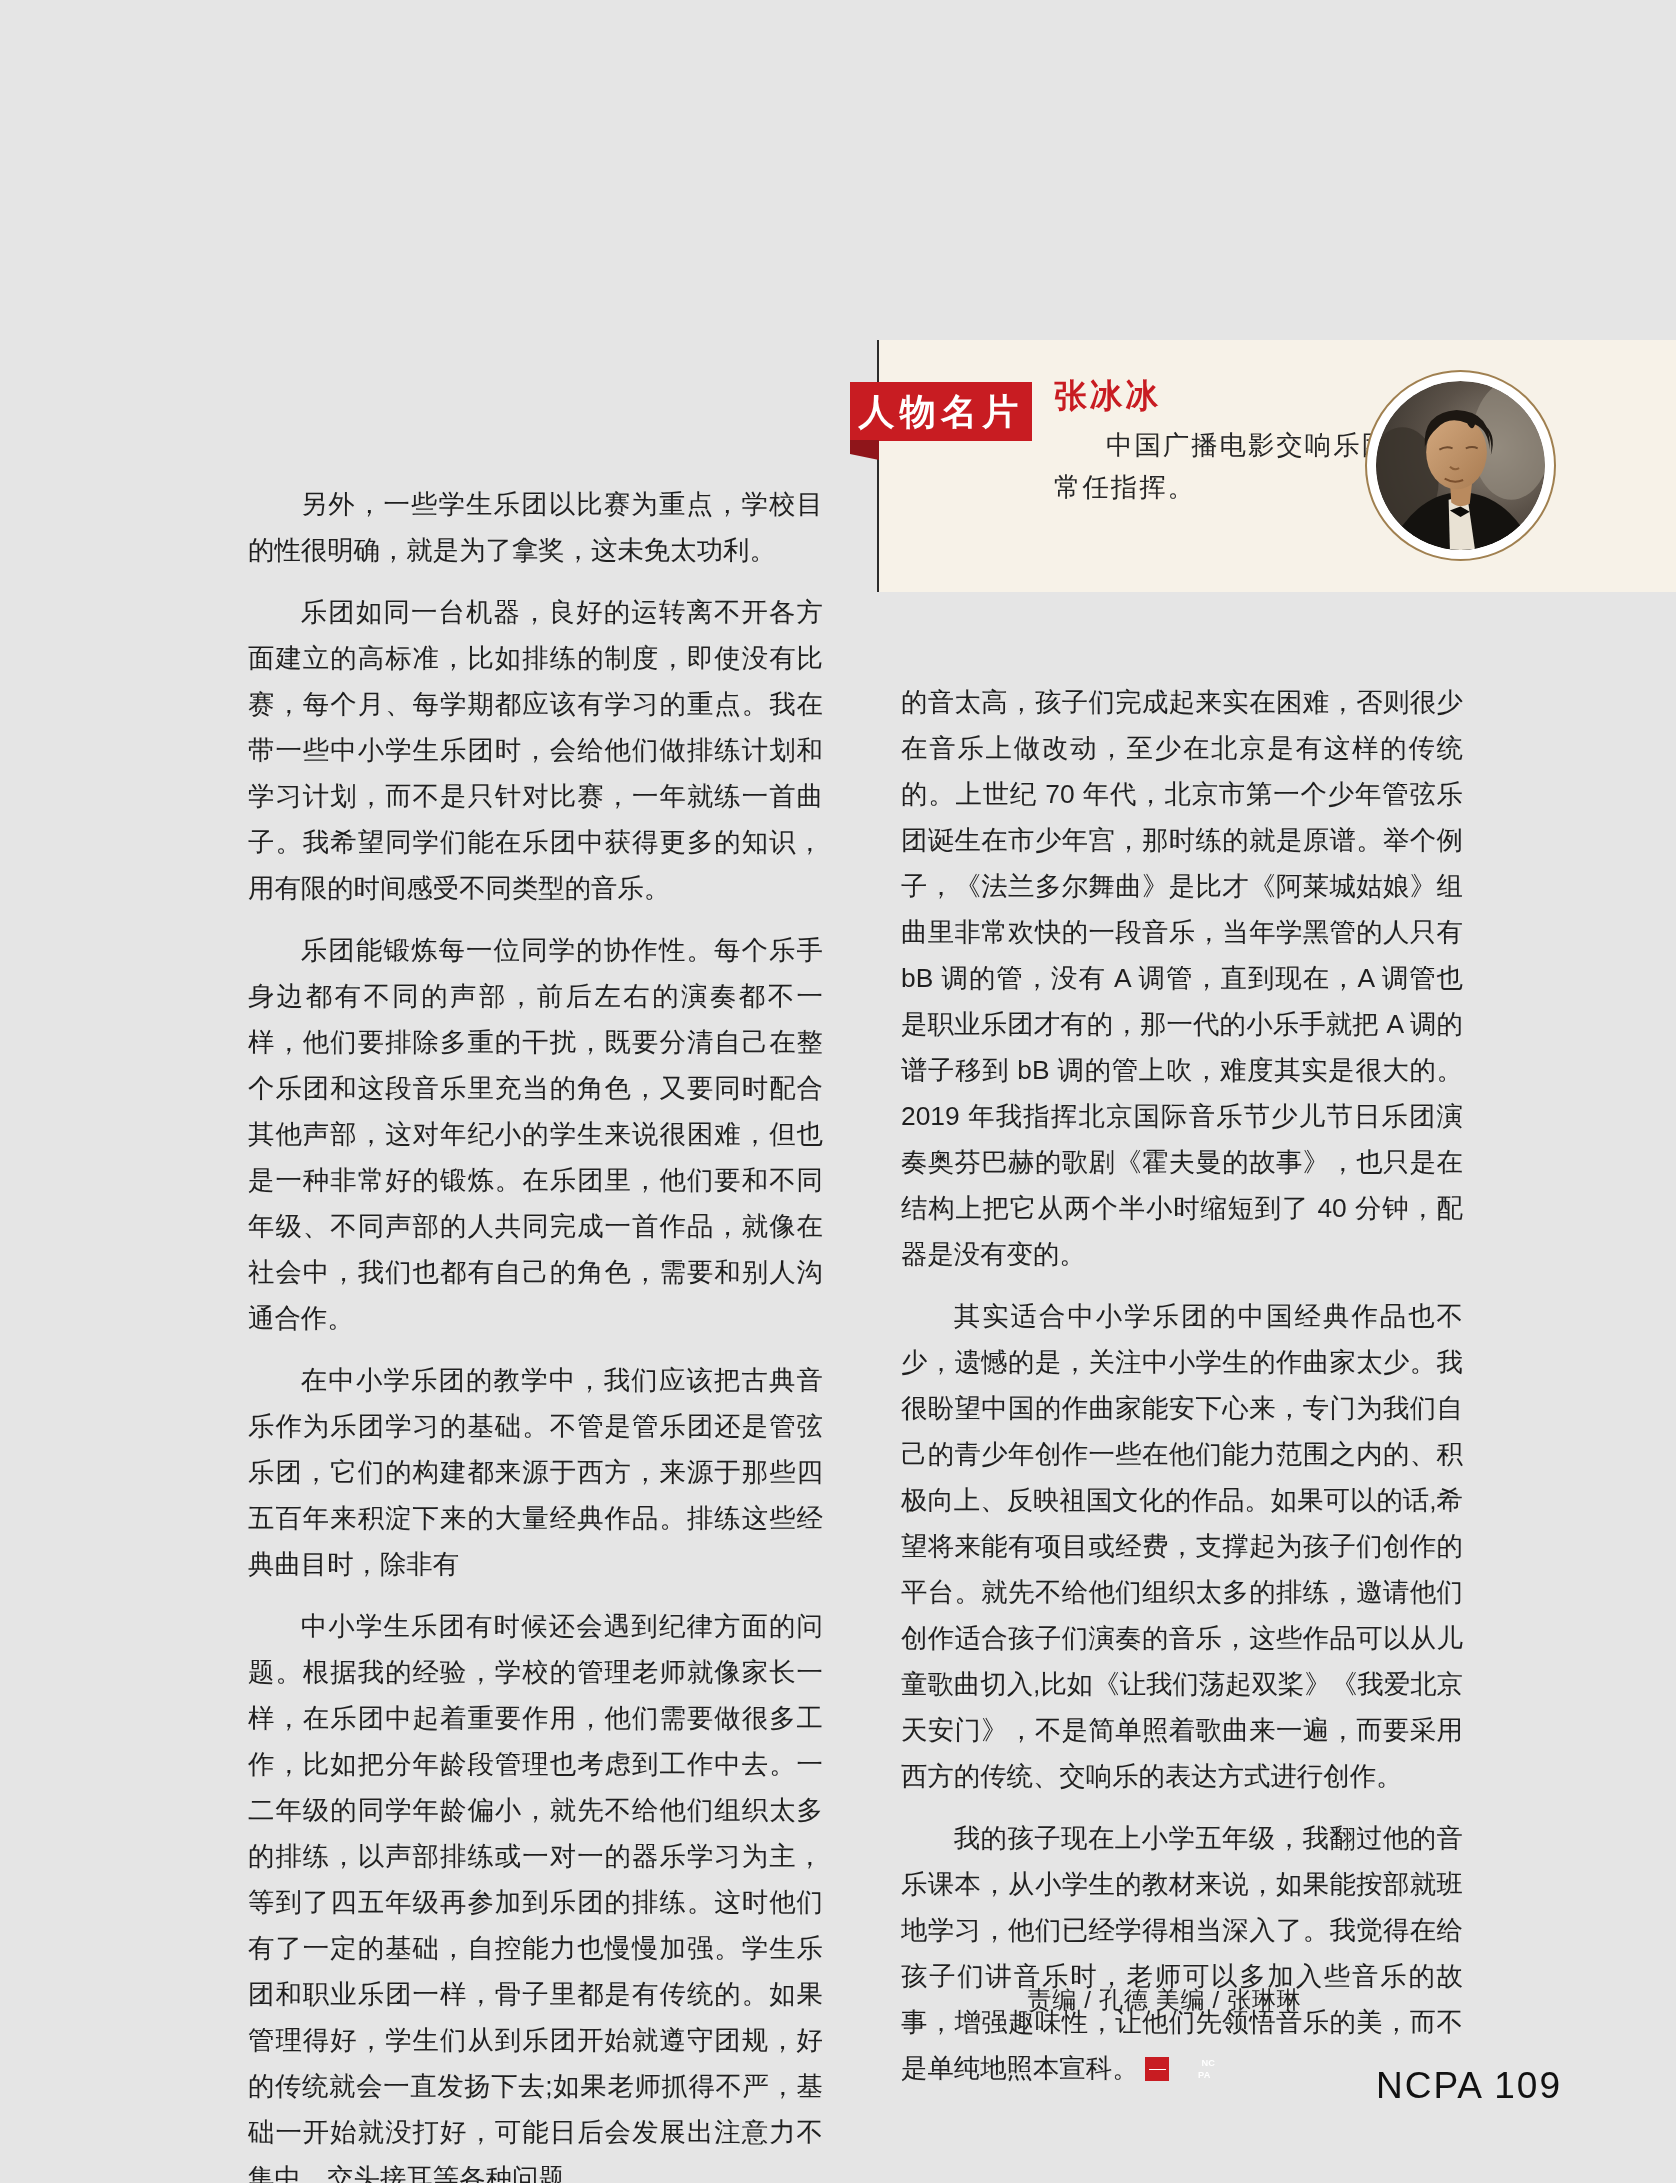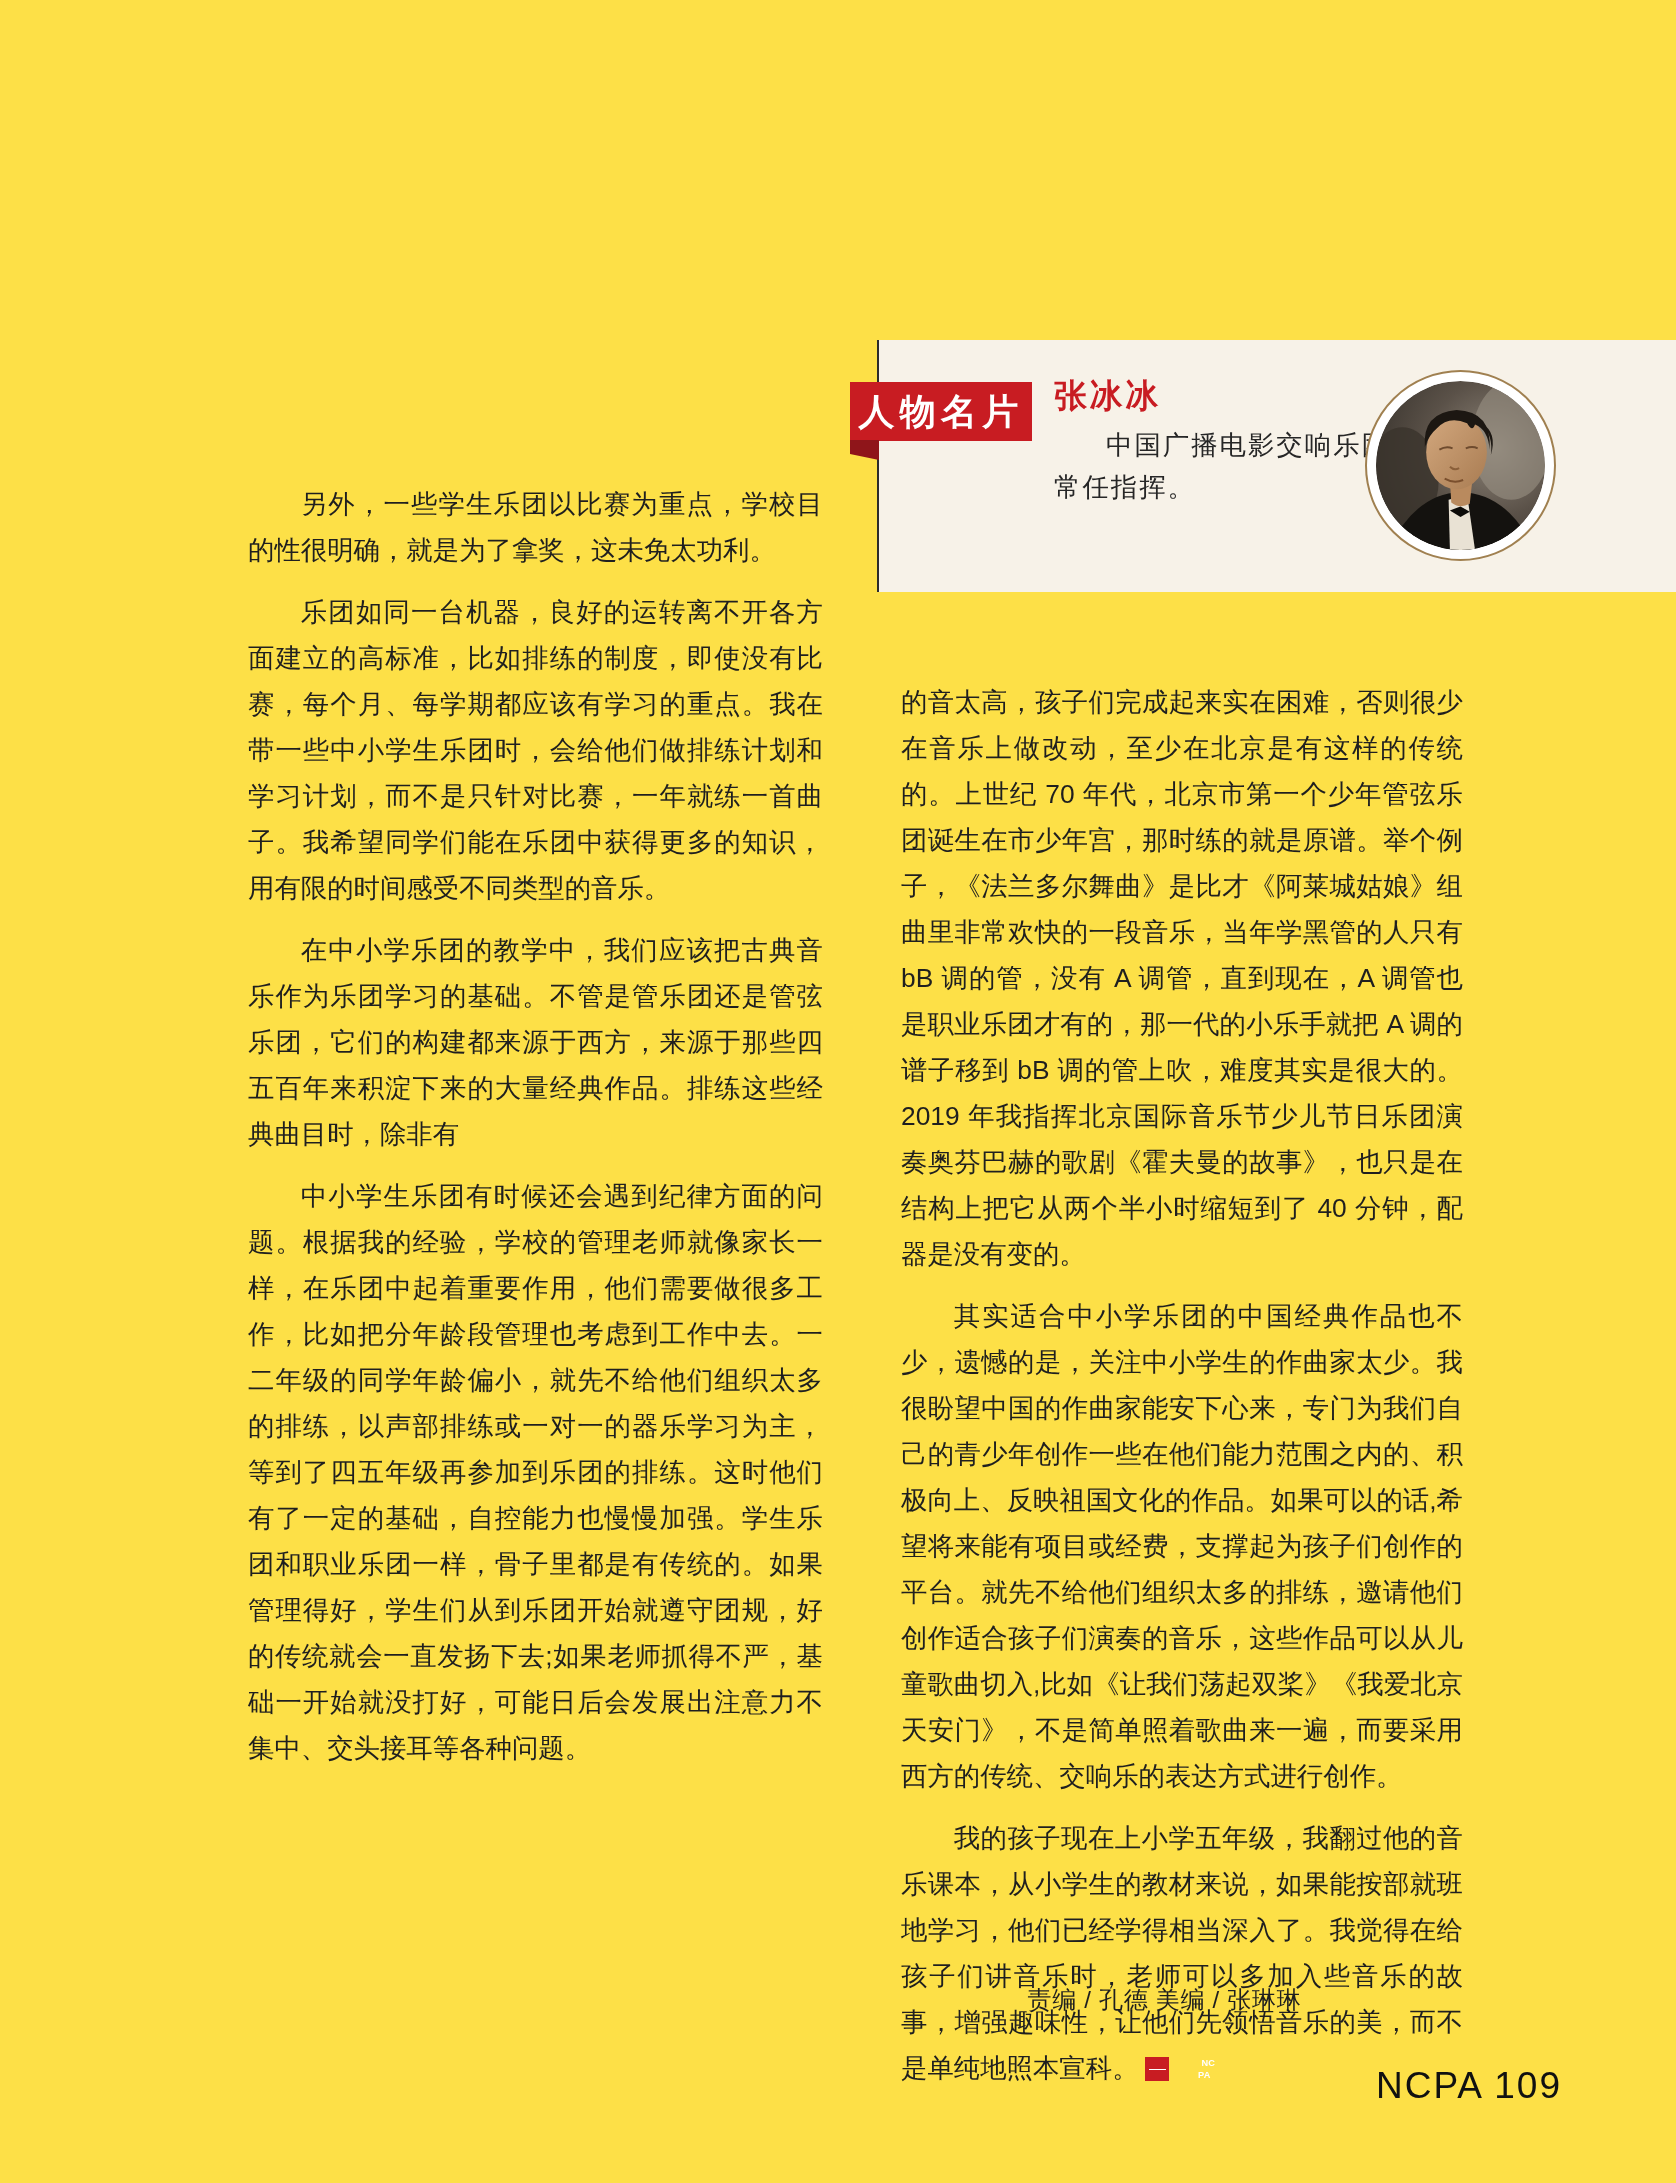--- a/index.html
+++ b/index.html
@@ -1,21 +1,21 @@
 <!DOCTYPE html>
 <html style="--ribbon-red: #c81c22; --fold-red: #8f151a; --card-bg: #f7f2e8; --ring-gold: #a08050; --body-text: #1f1f1f;font-size:10.6px"><head>
 <meta charset="utf-8">
 <style>
   html, body { margin: 0; padding: 0; }
   body { background: #888; }
   .page {
     position: relative;
     width: 1676px;
     height: 2183px;
-    background: #fde047;
+    background: #e5e5e5;
     overflow: hidden;
     font-family: "Liberation Sans", sans-serif;
     color: var(--body-text, #1f1f1f);
   }
 
   
   .card {
     position: absolute;
     left: 878px; top: 340px;
     width: 798px; height: 252px;
@@ -186,20 +186,21 @@
         <path d="M136 102 q10 -4 18 0" stroke="#6e4b2e" stroke-width="3" fill="none"></path>
         <path d="M112 130 q6 6 14 2" stroke="#8a5f39" stroke-width="3" fill="none"></path>
         <path d="M104 148 q14 8 28 2" stroke="#7a4f2d" stroke-width="3" fill="none"></path>
       </g>
     </svg>
   </div>
 
   <div class="col col-left">
     <p>另外，一些学生乐团以比赛为重点，学校目的性很明确，就是为了拿奖，这未免太功利。</p>
     <p>乐团如同一台机器，良好的运转离不开各方面建立的高标准，比如排练的制度，即使没有比赛，每个月、每学期都应该有学习的重点。我在带一些中小学生乐团时，会给他们做排练计划和学习计划，而不是只针对比赛，一年就练一首曲子。我希望同学们能在乐团中获得更多的知识，用有限的时间感受不同类型的音乐。</p>
+    <p>乐团能锻炼每一位同学的协作性。每个乐手身边都有不同的声部，前后左右的演奏都不一样，他们要排除多重的干扰，既要分清自己在整个乐团和这段音乐里充当的角色，又要同时配合其他声部，这对年纪小的学生来说很困难，但也是一种非常好的锻炼。在乐团里，他们要和不同年级、不同声部的人共同完成一首作品，就像在社会中，我们也都有自己的角色，需要和别人沟通合作。</p>
     <p>在中小学乐团的教学中，我们应该把古典音乐作为乐团学习的基础。不管是管乐团还是管弦乐团，它们的构建都来源于西方，来源于那些四五百年来积淀下来的大量经典作品。排练这些经典曲目时，除非有</p>
     <p>中小学生乐团有时候还会遇到纪律方面的问题。根据我的经验，学校的管理老师就像家长一样，在乐团中起着重要作用，他们需要做很多工作，比如把分年龄段管理也考虑到工作中去。一二年级的同学年龄偏小，就先不给他们组织太多的排练，以声部排练或一对一的器乐学习为主，等到了四五年级再参加到乐团的排练。这时他们有了一定的基础，自控能力也慢慢加强。学生乐团和职业乐团一样，骨子里都是有传统的。如果管理得好，学生们从到乐团开始就遵守团规，好的传统就会一直发扬下去;如果老师抓得不严，基础一开始就没打好，可能日后会发展出注意力不集中、交头接耳等各种问题。</p>
   </div>
 
   <div class="col col-right">
     <p class="no-indent">的音太高，孩子们完成起来实在困难，否则很少在音乐上做改动，至少在北京是有这样的传统的。上世纪 70 年代，北京市第一个少年管弦乐团诞生在市少年宫，那时练的就是原谱。举个例子，《法兰多尔舞曲》是比才《阿莱城姑娘》组曲里非常欢快的一段音乐，当年学黑管的人只有 bB 调的管，没有 A 调管，直到现在，A 调管也是职业乐团才有的，那一代的小乐手就把 A 调的谱子移到 bB 调的管上吹，难度其实是很大的。2019 年我指挥北京国际音乐节少儿节日乐团演奏奥芬巴赫的歌剧《霍夫曼的故事》，也只是在结构上把它从两个半小时缩短到了 40 分钟，配器是没有变的。</p>
     <p>其实适合中小学乐团的中国经典作品也不少，遗憾的是，关注中小学生的作曲家太少。我很盼望中国的作曲家能安下心来，专门为我们自己的青少年创作一些在他们能力范围之内的、积极向上、反映祖国文化的作品。如果可以的话,希望将来能有项目或经费，支撑起为孩子们创作的平台。就先不给他们组织太多的排练，邀请他们创作适合孩子们演奏的音乐，这些作品可以从儿童歌曲切入,比如《让我们荡起双桨》《我爱北京天安门》，不是简单照着歌曲来一遍，而要采用西方的传统、交响乐的表达方式进行创作。</p>
     <p><span>我的孩子现在上小学五年级，我翻过他的音乐课本，从小学生的教材来说，如果能按部就班地学习，他们已经学得相当深入了。我觉得在给孩子们讲音乐时，老师可以多加入些音乐的故事，增强趣味性，让他们先领悟音乐的美，而不是单纯地照本宣科。</span><span class="end-mark"><span class="t">NC</span><span class="b">PA</span></span></p>
   </div>
 

